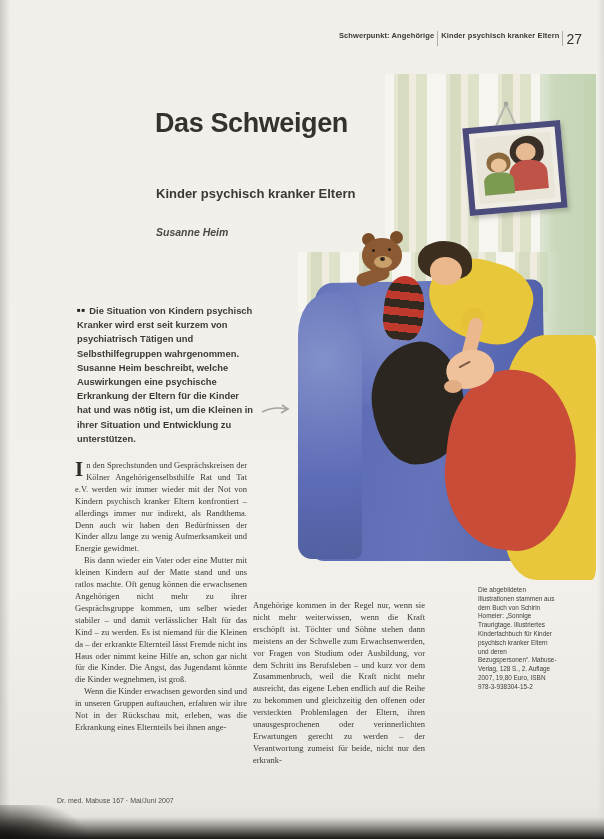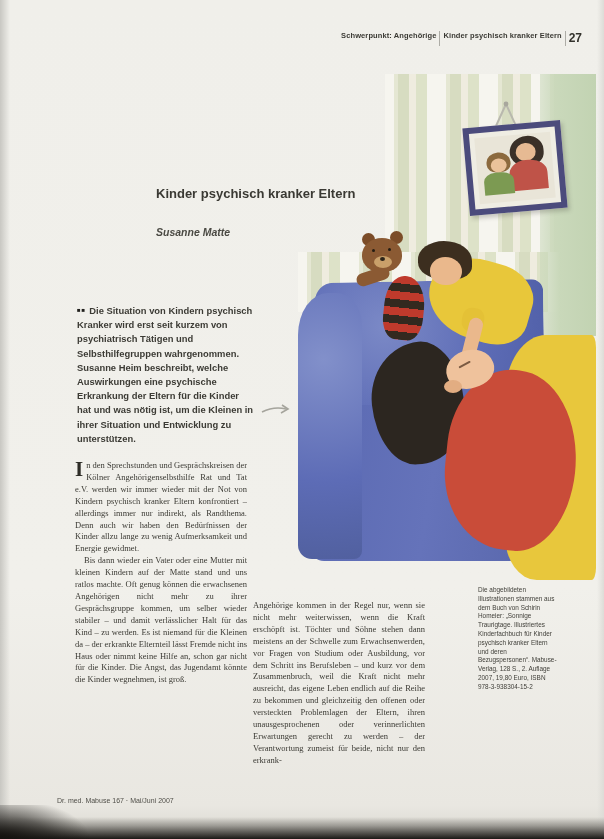--- a/index.html
+++ b/index.html
@@ -21,21 +21,21 @@
     background:linear-gradient(to left,#dddcd7,rgba(221,220,215,0));z-index:30;}
   .scan-bottom{position:absolute;left:0;right:0;bottom:0;height:22px;z-index:31;
     background:linear-gradient(to bottom,rgba(32,30,26,0) 0%,rgba(32,30,26,.35) 40%,#1b1916 100%);}
   .scan-corner{position:absolute;left:0;bottom:0;width:90px;height:34px;z-index:32;
     background:radial-gradient(100% 120% at 0% 100%,#14120f 0%,rgba(20,18,15,.55) 55%,rgba(20,18,15,0) 100%);}
 
   
   .header-bar{position:absolute;top:31px;right:22px;display:flex;align-items:flex-start;gap:3px;z-index:20;}
   .header-bar .h-label{font-size:7.5px;font-weight:bold;color:#3a3933;letter-spacing:.1px;}
   .h-divider{width:1px;height:15px;background:#adaca6;}
-  .h-pagenum{font-size:12px;font-weight:bold;color:#33322c;}
+  .h-pagenum{font-size:14px;font-weight:normal;color:#33322c;}
 
   
   .title{position:absolute;left:155px;top:108px;font-size:27px;line-height:31px;
     font-weight:bold;color:#33322c;letter-spacing:-.4px;z-index:12;}
   .subtitle{position:absolute;left:156px;top:186px;font-size:13px;font-weight:bold;color:#3a3933;z-index:12;}
   .author{position:absolute;left:156px;top:226px;font-size:10.5px;font-weight:bold;
     font-style:italic;color:#4a4943;z-index:12;}
 
   
   .lead{position:absolute;left:77px;top:303px;width:177px;font-size:9.4px;line-height:14.2px;
@@ -194,31 +194,33 @@
     <div class="woman-hair"></div>
     <div class="red-blanket"></div>
     <div class="woman-face"></div>
 
     <div class="boy-sleeve"></div>
     <div class="boy-arm"></div>
     <div class="boy-hand"></div>
   </div>
 
   <div class="title">
+    <div>Das Schweigen</div>
   </div>
   <div class="subtitle">Kinder psychisch kranker Eltern</div>
-  <div class="author">Susanne Matte</div>
+  <div class="author">Susanne Heim</div>
 
   <div class="lead">
     <span class="lead-marker">■■</span><span>Die Situation von Kindern psychisch Kranker wird erst seit kurzem von psychiatrisch Tätigen und Selbsthilfegruppen wahrgenommen. Susanne Heim beschreibt, welche Auswirkungen eine psychische Erkrankung der Eltern für die Kinder hat und was nötig ist, um die Kleinen in ihrer Situation und Entwicklung zu unterstützen.</span>
   </div>
 
   <div class="col col-1">
     <p><span class="dropcap">I</span><span>n den Sprechstunden und Gesprächskreisen der Kölner Angehörigenselbsthilfe Rat und Tat e.V. werden wir immer wieder mit der Not von Kindern psychisch kranker Eltern konfrontiert – allerdings immer nur indirekt, als Randthema. Denn auch wir haben den Bedürfnissen der Kinder allzu lange zu wenig Aufmerksamkeit und Energie gewidmet.</span></p>
     <p>Bis dann wieder ein Vater oder eine Mutter mit kleinen Kindern auf der Matte stand und uns ratlos machte. Oft genug können die erwachsenen Angehörigen nicht mehr zu ihrer Gesprächsgruppe kommen, um selber wieder stabiler – und damit verlässlicher Halt für das Kind – zu werden. Es ist niemand für die Kleinen da – der erkrankte Elternteil lässt Fremde nicht ins Haus oder nimmt keine Hilfe an, schon gar nicht für die Kinder. Die Angst, das Jugendamt könnte die Kinder wegnehmen, ist groß.</p>
+    <p>Wenn die Kinder erwachsen geworden sind und in unseren Gruppen auftauchen, erfahren wir ihre Not in der Rückschau mit, erleben, was die Erkrankung eines Elternteils bei ihnen ange-</p>
   </div>
 
   <div class="col col-2">
     <p>Angehörige kommen in der Regel nur, wenn sie nicht mehr weiterwissen, wenn die Kraft erschöpft ist. Töchter und Söhne stehen dann meistens an der Schwelle zum Erwachsenwerden, vor Fragen von Studium oder Ausbildung, vor dem Schritt ins Berufsleben – und kurz vor dem Zusammenbruch, weil die Kraft nicht mehr ausreicht, das eigene Leben endlich auf die Reihe zu bekommen und gleichzeitig den offenen oder versteckten Problemlagen der Eltern, ihren unausgesprochenen oder verinnerlichten Erwartungen gerecht zu werden – der Verantwortung zumeist für beide, nicht nur den erkrank-</p>
   </div>
 
   <div class="caption">Die abgebildeten Illustrationen stammen aus dem Buch von Schirin Homeier: „Sonnige Traurigtage. Illustriertes Kinderfachbuch für Kinder psychisch kranker Eltern und deren Bezugspersonen“. Mabuse-Verlag, 128 S., 2. Auflage 2007, 19,80 Euro, ISBN 978-3-938304-15-2</div>
 
   <div class="footer">Dr. med. Mabuse 167 · Mai/Juni 2007</div>
 

